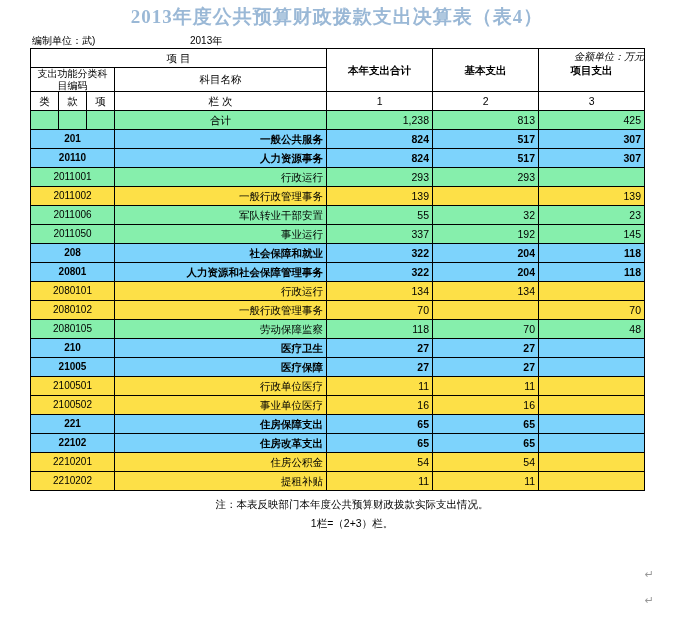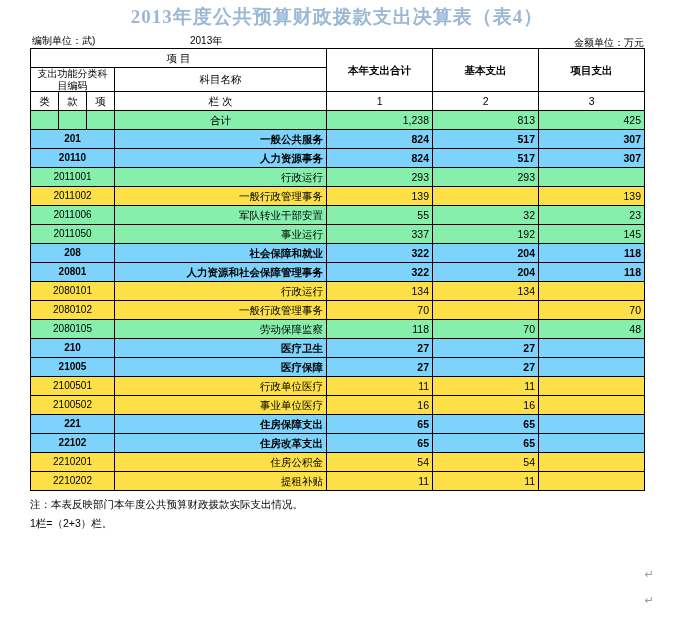--- a/index.html
+++ b/index.html
@@ -26,21 +26,21 @@
   }
 
   .meta-row{
     position:relative;
     height:16px;
     font-size:10px;
     padding:0 8px;
   }
   .meta-left{position:absolute;left:32px;top:2px;}
   .meta-mid{position:absolute;left:190px;top:2px;}
-  .meta-right{position:absolute;right:30px;top:4px;}
+  .meta-right{position:absolute;right:30px;top:18px;font-style:italic;}
 
   table.main{
     border-collapse:collapse;
     table-layout:fixed;
     margin-left:30px;
     width:614px;
     font-size:10.5px;
   }
   table.main td{
     border:1px solid #000;
@@ -69,21 +69,21 @@
   tr.grey td{background:#7dd3fc;}
   tr.cyan td{background:#fde047;}
   tr.plain td{background:#86efac;}
 
   .notes{
     margin-left:30px;
     margin-top:4px;
     font-size:10.5px;
     line-height:1.8;
   }
-  .notes div{white-space:nowrap;}
+  .notes div{white-space:nowrap;text-align:center;}
   .pilcrow{color:#999;}
 </style>
 </head>
 <body>
 
 <div class="page">
 
   <div class="doc-title">2013年度公共预算财政拨款支出决算表（表4）</div>
 
   <div class="meta-row">

